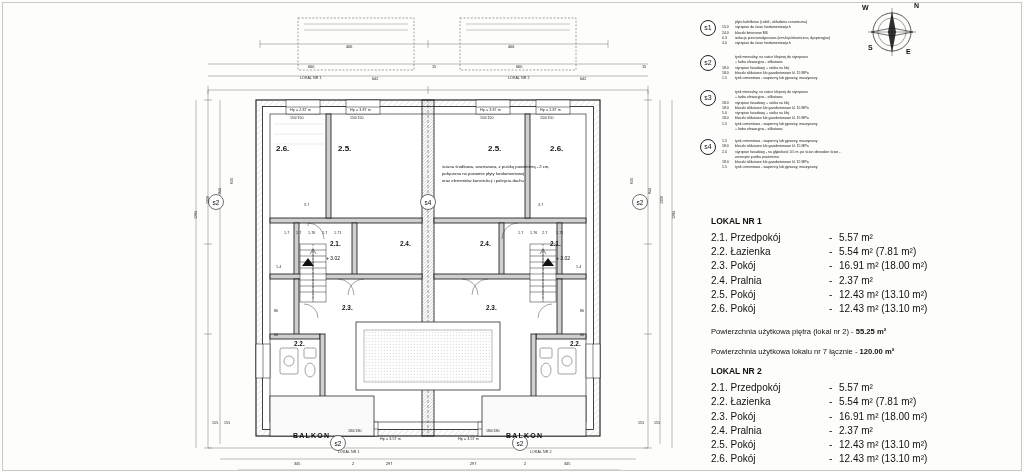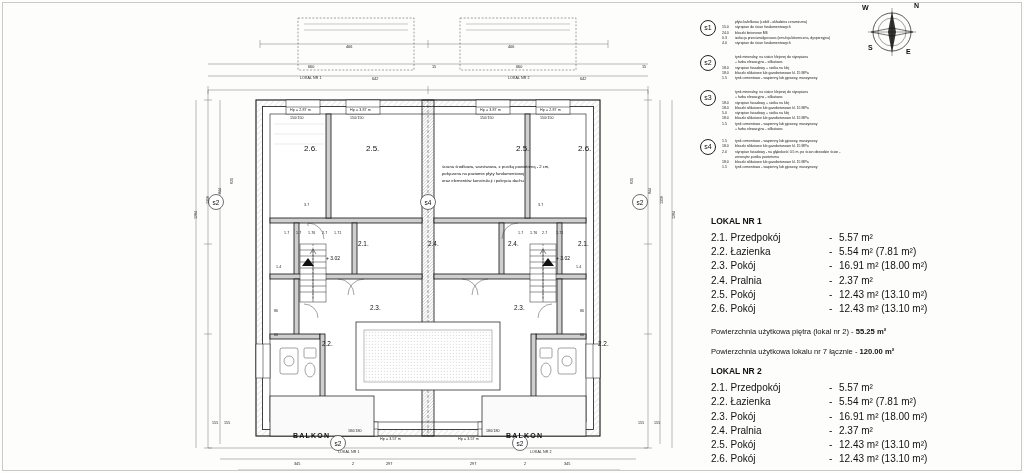--- a/index.html
+++ b/index.html
@@ -39,24 +39,23 @@
   }
   .dimtext {
     position: absolute;
     font-size: 3.8px;
     color: #222;
     white-space: nowrap;
   }
   .roomlabel {
     position: absolute;
     font-size: 8px;
-    font-weight: normal;
+    font-weight: bold;
     color: #111;
     white-space: nowrap;
-    margin-left: 28px;
   }
   .roomlabel.small { font-size: 6.4px; }
   .areatext {
     position: absolute;
     font-size: 5px;
     color: #111;
     white-space: nowrap;
   }
   .balkon {
     position: absolute;

